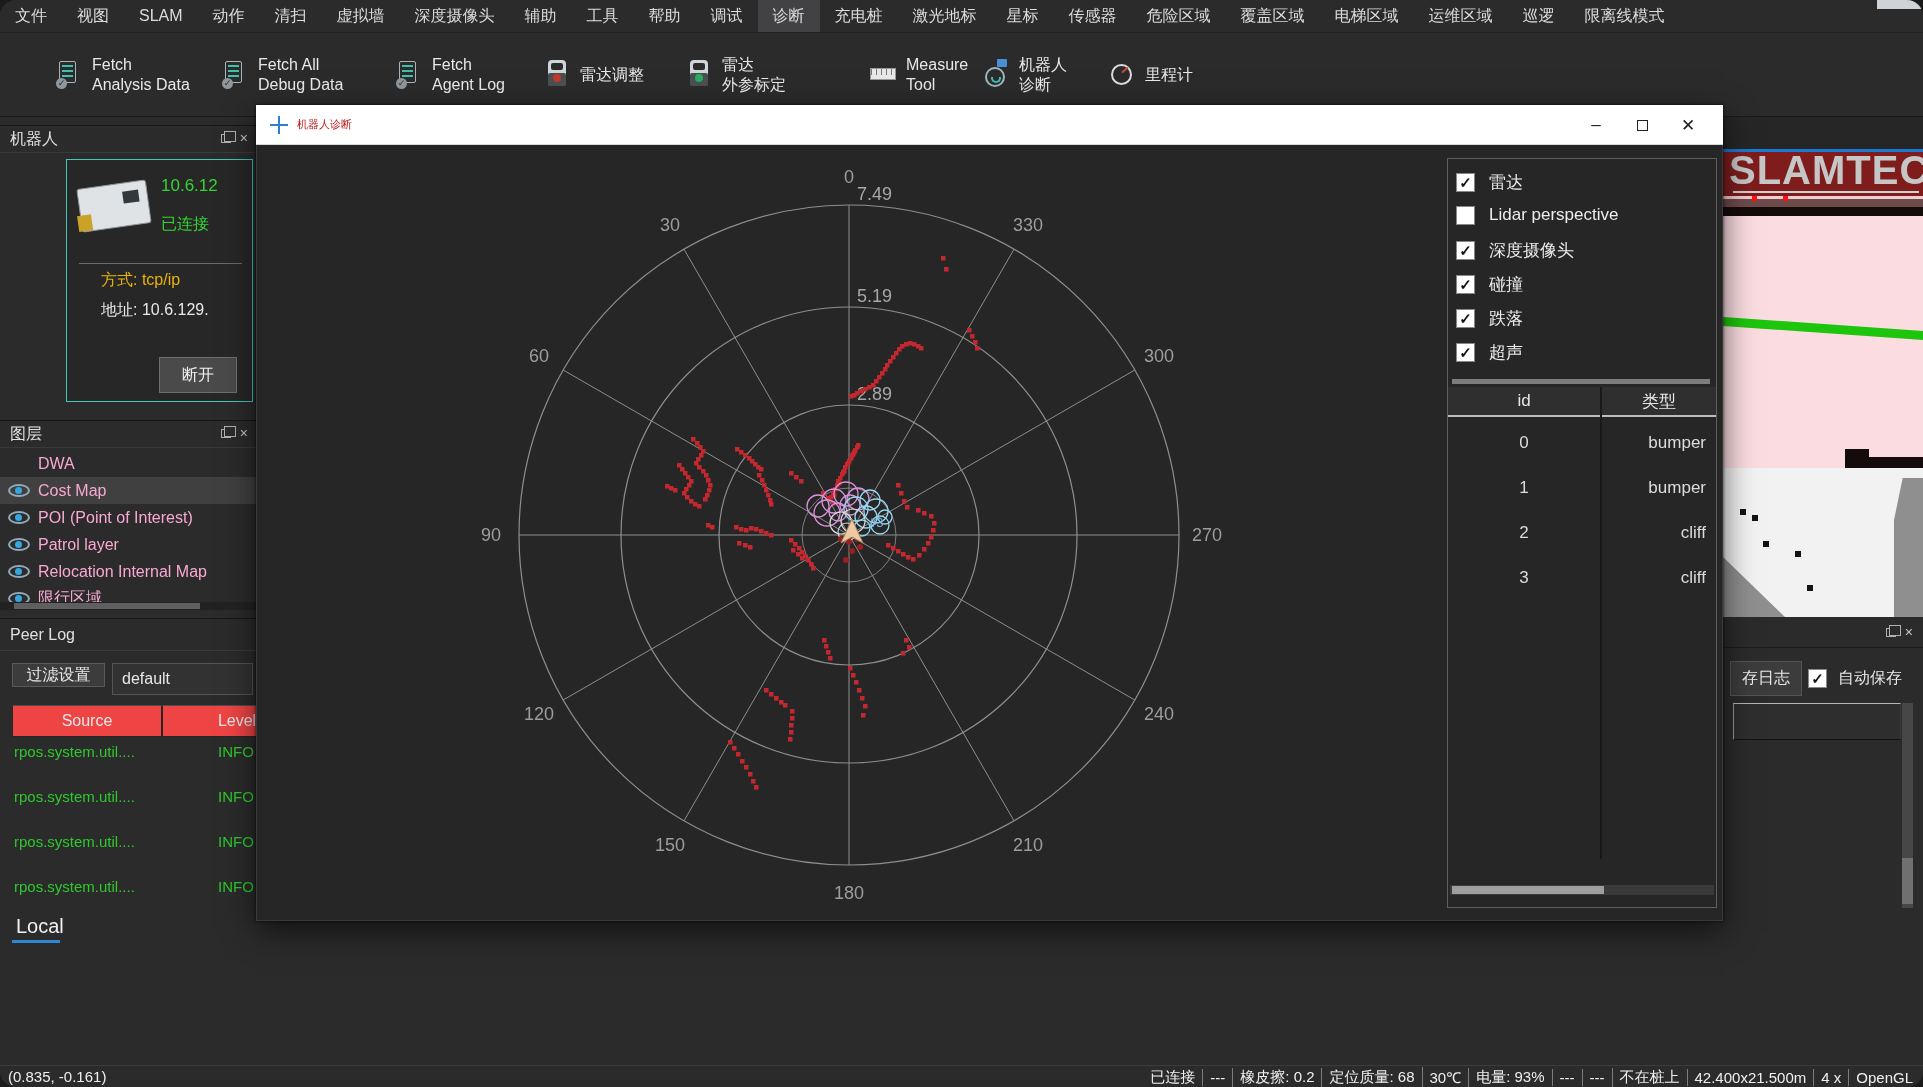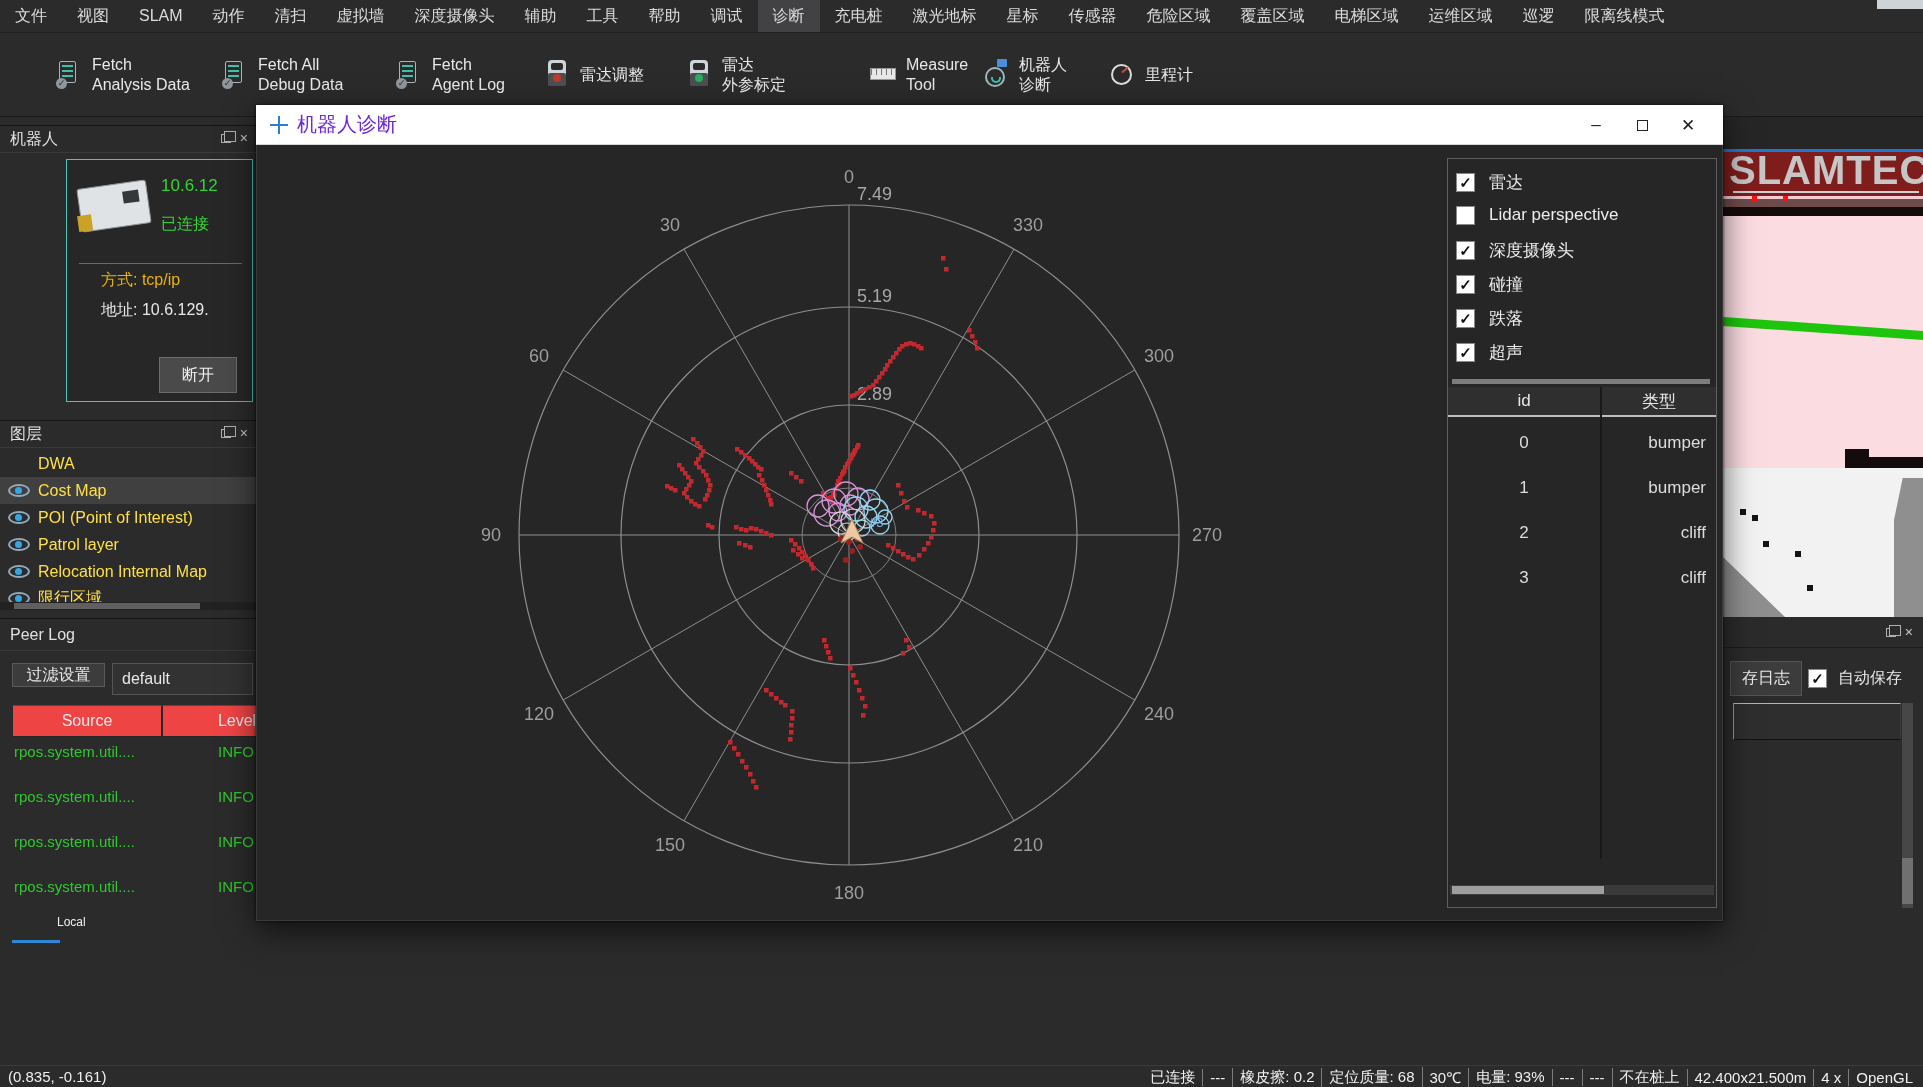--- a/index.html
+++ b/index.html
@@ -1,17 +1,17 @@
 <!DOCTYPE html>
 <html><head>
 <meta charset="utf-8">
 <style>
   html,body{margin:0;padding:0;background:#1b1b1b;}
   *{box-sizing:border-box;font-family:"Liberation Sans",sans-serif;}
-  .app{position:relative;width:1923px;height:1087px;background:#2b2b2b;overflow:hidden;color:#e6e6e6;}
+  .app{position:relative;width:1923px;height:1087px;background:#2b2b2b;overflow:hidden;color:#e6e6e6;border-radius:16px;}
   
   .menubar{position:absolute;left:0;top:0;width:1923px;height:33px;background:#2b2b2b;display:flex;align-items:stretch;white-space:nowrap;overflow:hidden;border-bottom:1px solid #232323;}
   .menu-item{display:flex;align-items:center;padding:0 15px;font-size:16px;color:#dcdcdc;}
   .menu-item.active{background:#424245;}
   .menu-corner{position:absolute;right:0;top:0;width:46px;height:9px;background:#cdd3d6;}
   
   .toolbar{position:absolute;left:0;top:34px;width:1923px;height:83px;background:#2b2b2b;border-bottom:1px solid #1a1a1a;}
   .tb-btn{position:absolute;top:8px;height:66px;display:flex;align-items:center;gap:10px;padding:2px 6px;color:#e8e8e8;font-size:16px;}
   .tb-lines{display:flex;flex-direction:column;justify-content:center;line-height:20px;}
   .tb-icon{position:relative;width:26px;height:32px;flex:0 0 auto;}
@@ -41,56 +41,56 @@
   .pcb{position:absolute;left:12px;top:24px;width:70px;height:44px;background:#dfe3e6;border:1px solid #8e9499;transform:rotate(-8deg);border-radius:3px;}
   .pcb::before{content:"";position:absolute;left:-4px;top:26px;width:14px;height:16px;background:#c9a227;}
   .pcb::after{content:"";position:absolute;right:8px;top:8px;width:16px;height:12px;background:#33383c;}
   .robot-ip{position:absolute;left:94px;top:16px;font-size:17px;color:#35d435;}
   .robot-status{position:absolute;left:94px;top:54px;font-size:16px;color:#35d435;}
   .card-div{position:absolute;left:12px;top:103px;width:163px;height:1px;background:#6a6a6a;}
   .robot-method{position:absolute;left:34px;top:110px;font-size:16px;color:#eab308;}
   .robot-addr{position:absolute;left:34px;top:140px;font-size:16px;color:#e8e8e8;}
   .disconnect-btn{position:absolute;left:92px;top:197px;width:78px;height:36px;background:#4a4a4a;border:1px solid #6e6e6e;color:#efefef;font-size:16px;display:flex;align-items:center;justify-content:center;}
   .layers-list{position:absolute;left:0;top:333px;width:256px;height:162px;overflow:hidden;}
-  .layer-row{position:relative;height:27px;display:flex;align-items:center;padding-left:8px;font-size:16px;color:#fde047;}
+  .layer-row{position:relative;height:27px;display:flex;align-items:center;padding-left:8px;font-size:16px;color:#f9a8d4;}
   .layer-row.sel{background:#404040;text-align:right;}
   .eye{position:relative;width:22px;height:13px;border:2px solid #94a9ba;border-radius:50%;margin-right:8px;flex:0 0 auto;}
   .eye::after{content:"";position:absolute;left:5px;top:1px;width:7px;height:7px;border-radius:50%;background:#35a7e0;}
   .eye-spacer{width:30px;flex:0 0 auto;}
   .hscroll{position:absolute;left:0;top:485px;width:256px;height:8px;background:#222;}
   .hscroll .thumb{position:absolute;left:14px;top:1px;width:186px;height:6px;background:#5f5f5f;}
   .plog-controls{position:absolute;left:0;top:546px;width:256px;height:33px;}
   .filter-btn{position:absolute;left:12px;top:0;width:93px;height:24px;background:#3c3c3c;border:1px solid #5a5a5a;color:#e8e8e8;font-size:16px;display:flex;align-items:center;justify-content:center;}
   .filter-combo{position:absolute;left:112px;top:0;width:141px;height:32px;background:#323232;border:1px solid #555;color:#e8e8e8;font-size:16px;display:flex;align-items:center;padding-left:9px;}
   .log-table-hdr{position:absolute;left:12px;top:588px;width:244px;height:32px;overflow:hidden;display:flex;}
   .log-th{height:32px;background:#ef4444;border:1px solid #262626;border-top-color:#4d4d4d;color:#e8e8e8;font-size:16px;display:flex;align-items:center;justify-content:center;flex:0 0 150px;}
   .log-rows{position:absolute;left:12px;top:623px;width:244px;height:172px;overflow:hidden;}
   .log-row{position:relative;height:45px;font-size:15px;color:#2dc92d;}
   .log-row .src{position:absolute;left:2px;top:3px;}
   .log-row .lvl{position:absolute;left:206px;top:3px;}
-  .local-tab{position:absolute;left:16px;top:798px;font-size:12px;color:#f0f0f0;margin-left:41px;}
+  .local-tab{position:absolute;left:16px;top:798px;font-size:20px;color:#f0f0f0;}
   .local-underline{position:absolute;left:12px;top:823px;width:48px;height:3px;background:#2f86d2;}
   
   .mapstrip{position:absolute;left:1723px;top:117px;width:200px;height:948px;background:#262626;z-index:1;}
   .ms{position:absolute;}
   .slam-logo{position:absolute;left:6px;top:36px;font-size:40px;font-weight:bold;letter-spacing:1px;color:#c6c6c6;white-space:nowrap;}
   .logo-underline{position:absolute;left:10px;top:72px;width:186px;height:2px;background:#d2d2d2;}
   .savelog-btn{position:absolute;left:7px;top:544px;width:72px;height:35px;background:#3c3c3c;border:1px solid #555;color:#e8e8e8;font-size:16px;display:flex;align-items:center;justify-content:center;white-space:nowrap;overflow:hidden;}
   .chk{width:19px;height:19px;background:#fff;border:1px solid #888;color:#111;font-size:15px;line-height:18px;text-align:center;font-weight:bold;}
   .autosave-row{position:absolute;left:85px;top:551px;display:flex;gap:11px;align-items:center;font-size:16px;color:#e8e8e8;}
   .log-input{position:absolute;left:10px;top:586px;width:168px;height:37px;background:#2e2e2e;border-top:1px solid #b5b5b5;border-left:1px solid #9a9a9a;border-bottom:1px solid #121212;border-right:1px solid #3a3a3a;}
   .vscroll{position:absolute;left:179px;top:586px;width:11px;height:205px;background:#474747;}
   .vscroll .thumb{position:absolute;left:0;top:155px;width:11px;height:46px;background:#707070;}
   
   .dialog{position:absolute;left:256px;top:105px;width:1467px;height:816px;z-index:10;box-shadow:0 10px 30px rgba(0,0,0,.6),0 0 3px rgba(0,0,0,.8);}
   .dlg-title{position:absolute;left:0;top:0;width:1467px;height:40px;background:#ffffff;display:flex;align-items:center;border-bottom:1px solid #d7d7d7;}
   .move-ico{position:relative;width:18px;height:18px;margin:0 9px 0 14px;}
   .move-ico::before{content:"";position:absolute;left:0;top:8px;width:18px;height:2px;background:#2f7fd0;}
   .move-ico::after{content:"";position:absolute;left:8px;top:0;width:2px;height:18px;background:#2f7fd0;}
-  .dlg-title-text{font-size:20px;color:#6d28d9;}
+  .dlg-title-text{font-size:11px;color:#b91c1c;}
   .dlg-btns{position:absolute;right:12px;top:0;height:40px;display:flex;}
   .dlg-btn{width:46px;height:40px;display:flex;align-items:center;justify-content:center;color:#222;font-size:17px;}
   .dlg-max-glyph{width:11px;height:11px;border:1.5px solid #222;}
   .dlg-body{position:absolute;left:0;top:40px;width:1467px;height:776px;background:#262626;border:1px solid #3a3a3a;border-top:none;}
   #chart-svg{position:absolute;left:0;top:0;}
   
   .diag-panel{position:absolute;left:1190px;top:13px;width:270px;height:750px;border:1px solid #5f5f5f;background:#262626;}
   .sensor-row{position:absolute;left:8px;display:flex;align-items:center;gap:14px;font-size:17px;color:#ececec;}
   .panel-div{position:absolute;left:4px;top:220px;width:258px;height:5px;background:#7d7d7d;}
   .diag-th{position:absolute;top:228px;height:30px;background:#2f2f2f;border-bottom:2px solid #bdbdbd;color:#e6e6e6;font-size:17px;display:flex;align-items:center;justify-content:center;}

